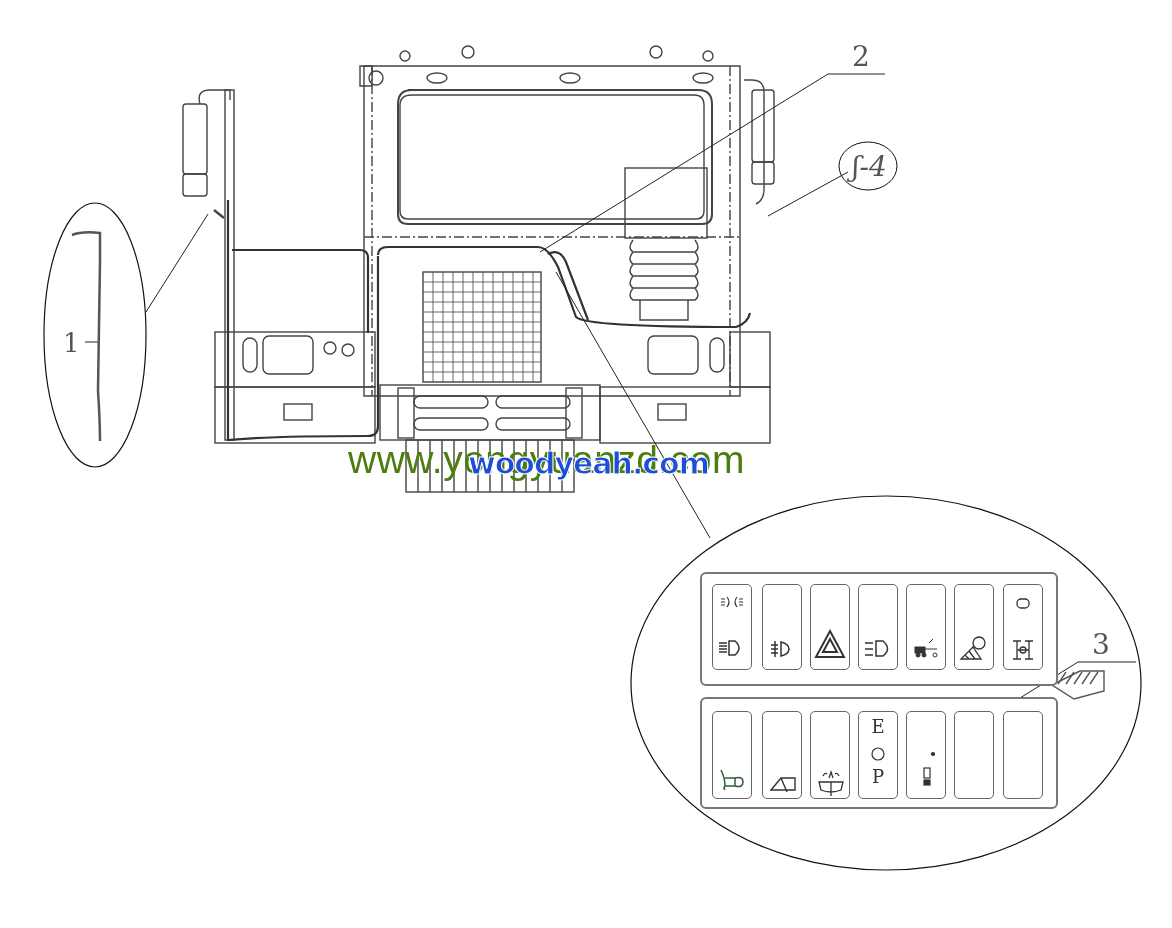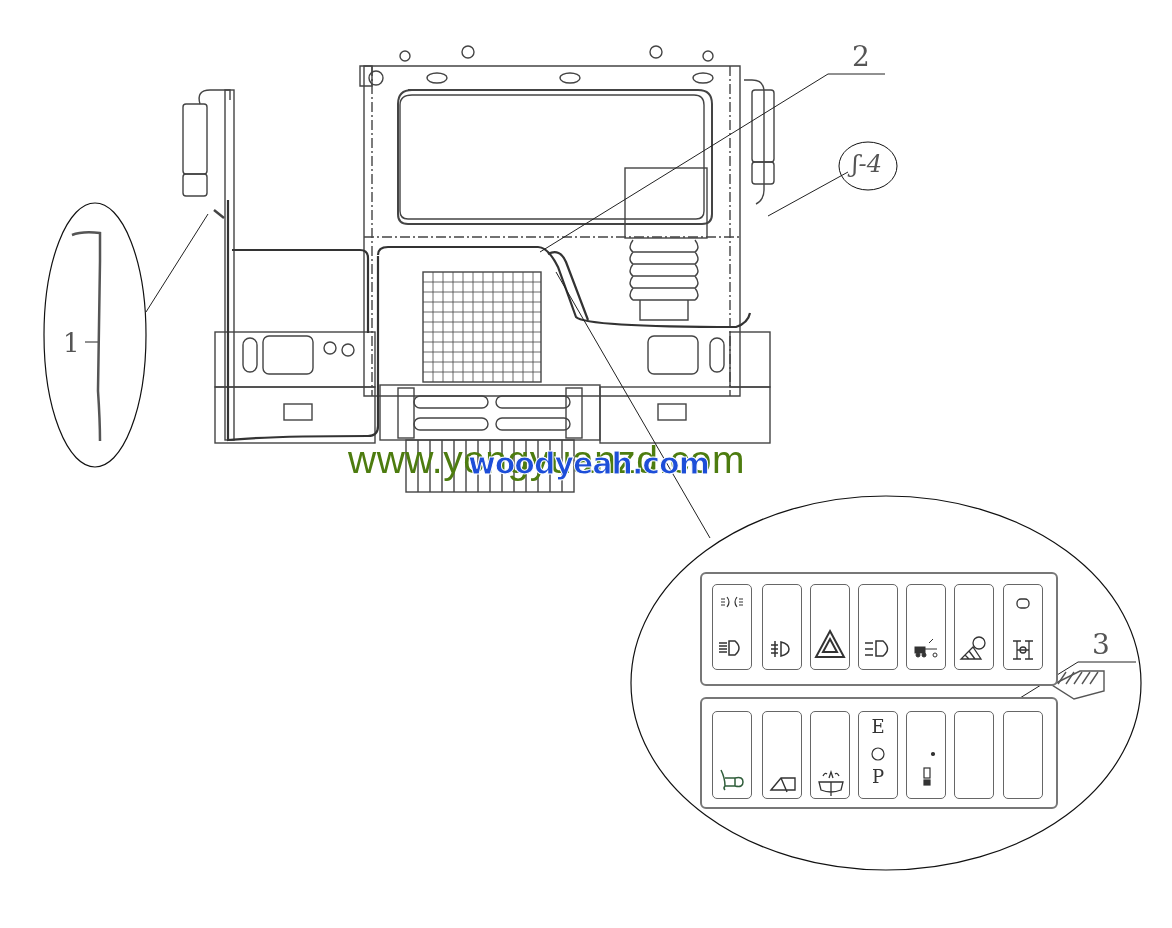--- a/index.html
+++ b/index.html
@@ -111,21 +111,21 @@
   <ellipse cx="868" cy="166" rx="29" ry="24" stroke="#111" stroke-width="1"></ellipse>
   <ellipse cx="886" cy="683" rx="255" ry="187" stroke="#111" stroke-width="1.2"></ellipse>
 
   <path d="M1052 685 l28 -14 h24 v20 l-30 8 z" stroke="#555"></path>
   <path d="M1058 684 l8 -12M1066 684 l8 -12M1074 684 l8 -12M1082 684 l8 -12M1090 684 l8 -12" stroke="#555"></path>
 </svg>
 
 <div class="callout" style="left:63px;top:328px;font-size:26px;">1</div>
 <div class="callout" style="left:852px;top:40px;">2</div>
 <div class="callout" style="left:1092px;top:628px;">3</div>
-<div class="callout" style="left:852px;top:150px;font-size:24px;font-style:italic;">ʃ-4</div>
+<div class="callout" style="left:852px;top:150px;font-size:28px;font-style:italic;">ʃ-4</div>
 
 <div class="panel" style="left:700px;top:572px;width:354px;height:110px;"></div>
 <div class="panel" style="left:700px;top:697px;width:354px;height:108px;"></div>
 
 <div class="sw" style="left:712px;top:584px;height:84px;">
   <svg width="38" height="84" stroke="#333" fill="none" stroke-width="1.2">
     <path d="M12 14 h-4 M12 17 h-4 M12 20 h-4 M14 12 q4 5 0 10 M24 12 q-4 5 0 10 M26 14h4M26 17h4M26 20h4"></path>
     <path d="M6 58h8M6 61h8M6 64h8M6 67h8M16 56 v14 h6 q8 -7 0 -14 z" stroke-width="1.5"></path>
   </svg>
 </div>

